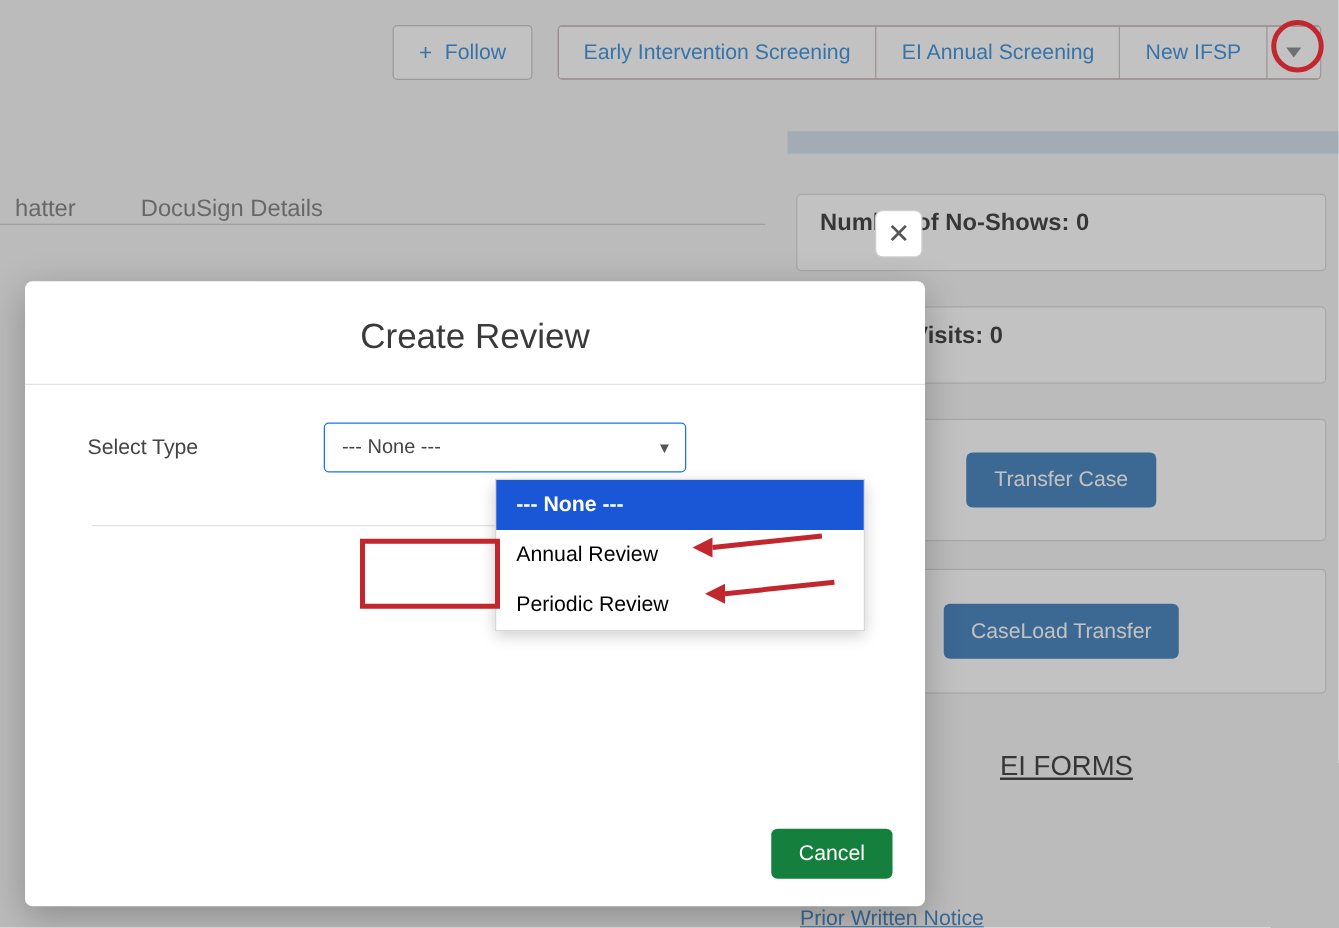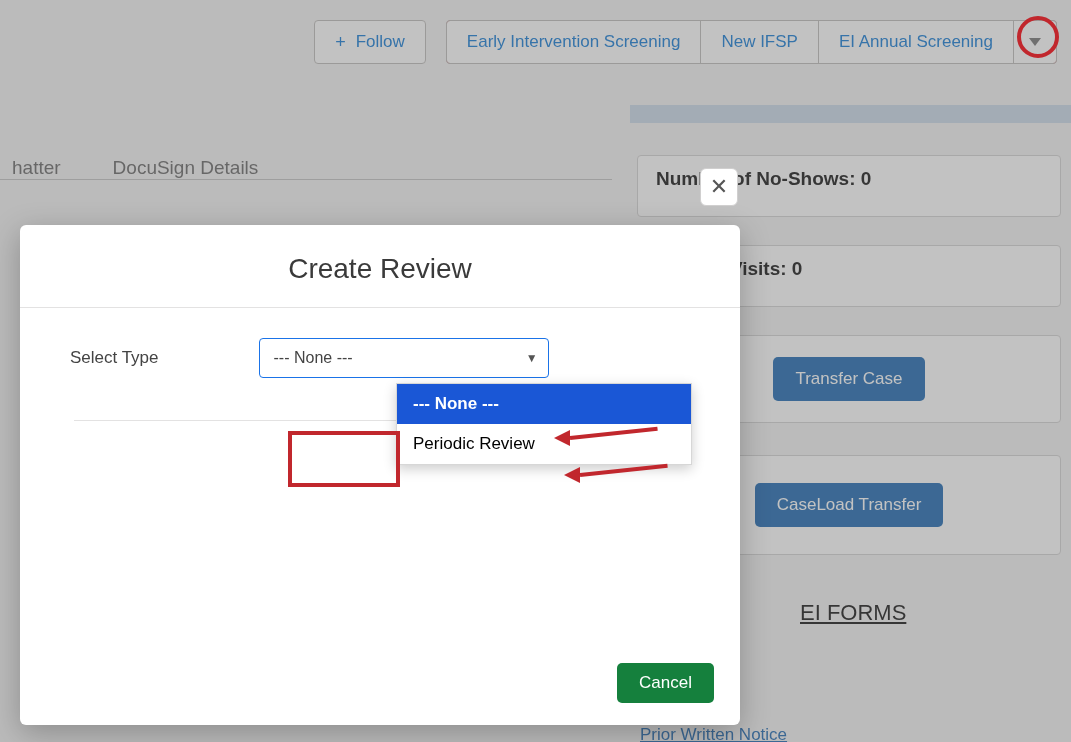--- a/index.html
+++ b/index.html
@@ -47,21 +47,21 @@
   .right-strip {
     position:absolute; top:105px; left:630px; right:0; height:18px; background:#c6d7e7;
   }
   .right-card {
     position:absolute; left:637px; right:10px; background:#fff; border:1px solid #d0cfcf;
     border-radius:4px; padding:12px 18px; font-size:19px;
   }
   .card-noshow { top:155px; height:62px; }
   .card-noshow b { font-weight:700; }
   .card-joint  { top:245px; height:62px; }
-  .card-transfer { top:335px; height:88px; display:flex; align-items:center; justify-content:center; }
+  .card-transfer { top:335px; height:98px; display:flex; align-items:center; justify-content:center; }
   .card-caseload { top:455px; height:100px; display:flex; align-items:center; justify-content:center; }
   .blue-primary {
     background:#0b5cab; color:#fff; border:none; border-radius:5px;
     font-size:17px; padding:12px 22px; cursor:pointer;
   }
   .ei-forms {
     position:absolute; top:600px; left:800px; font-weight:400; font-size:22px;
     text-decoration:underline; color:#000;
   }
   .form-links { position:absolute; top:670px; left:640px; font-size:17px; color:#0b5cab; line-height:26px; }
@@ -134,22 +134,22 @@
 </head>
 <body>
 
 <div class="action-bar">
   <button class="follow-btn">
     <span class="plus">+</span>
     <span>Follow</span>
   </button>
   <div class="act-group">
     <div class="act-btn">Early Intervention Screening</div>
+    <div class="act-btn">EI Annual Screening</div>
     <div class="act-btn">New IFSP</div>
-    <div class="act-btn">EI Annual Screening</div>
     <div class="dropdown-cell">
       <div class="triangle-down"></div>
     </div>
   </div>
 </div>
 <div class="red-circle"></div>
 
 <div class="tab-row">
   <span class="tabcut">hatter</span>
   <span class="tabcut">DocuSign Details</span>
@@ -193,20 +193,21 @@
       </div>
     </div>
   </div>
 
   <div class="hr-under"></div>
 
   <div class="create-highlight"></div>
 
   <div class="options-panel">
     <div class="opt opt-selected">--- None ---</div>
+    <div class="opt">Annual Review</div>
     <div class="opt">Periodic Review</div>
   </div>
 
   <div class="arrow" style="top:205px; left:538px; width:100px; height:16px;">
     <div class="arrow-head" style="left:-4px; top:0;"></div>
     <div class="arrow-line" style="left:12px; top:6px; width:88px; transform:rotate(-6deg); transform-origin:left center;"></div>
   </div>
   <div class="arrow" style="top:242px; left:548px; width:100px; height:16px;">
     <div class="arrow-head" style="left:-4px; top:0;"></div>
     <div class="arrow-line" style="left:12px; top:6px; width:88px; transform:rotate(-6deg); transform-origin:left center;"></div>

